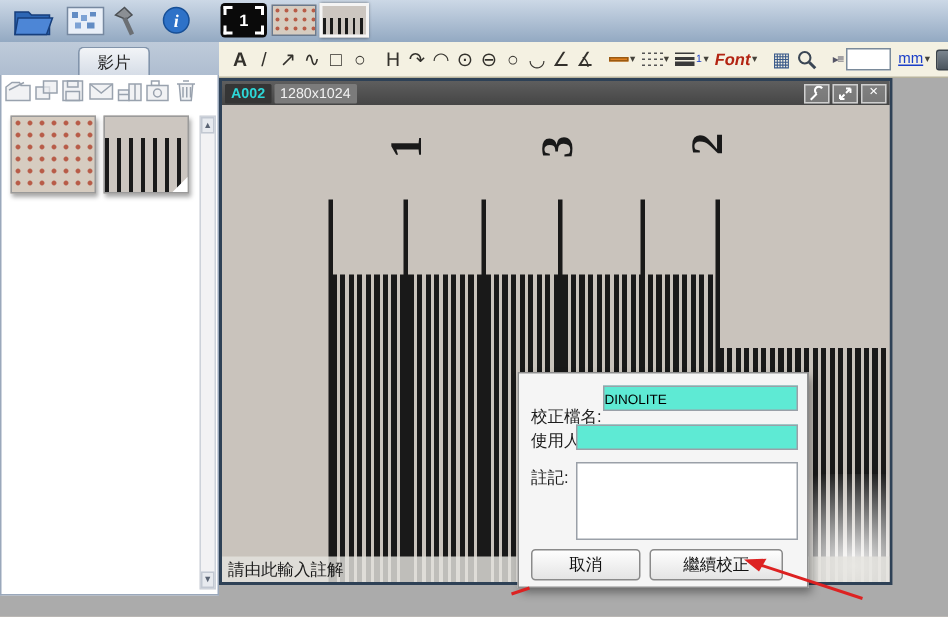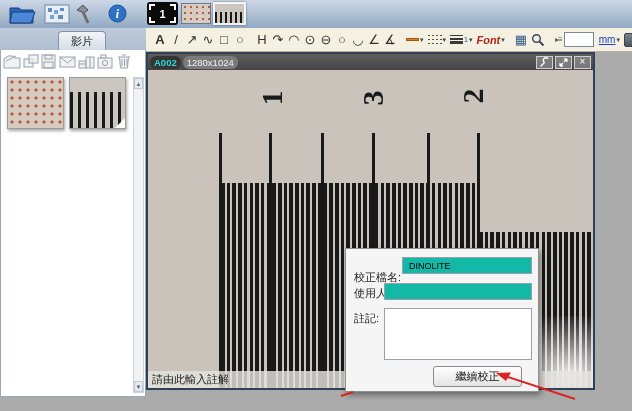--- a/index.html
+++ b/index.html
@@ -28,21 +28,21 @@
     background:#ccc6c0; box-shadow:0 0 2px rgba(0,0,0,.5);
     background-image:repeating-linear-gradient(90deg,#1a1a1a 0 2px, rgba(0,0,0,0) 2px 5px);
     background-size:100% 60%; background-position:0 100%; background-repeat:no-repeat; }
 
   
   #tabstrip { left:0; top:28px; width:146px; height:22px; background:linear-gradient(#bfcbda,#aebdd0); }
   .tab { position:absolute; top:1px; height:21px; font-size:11px; color:#222;
     display:flex; align-items:center; justify-content:center;
     border:1px solid #8294ab; border-bottom:none; border-radius:4px 4px 0 0; }
   #tab-photos { left:4px; width:52px; background:#fdfdfd; z-index:2; }
-  #tab-videos { left:58px; top:3px; width:48px; height:19px; background:linear-gradient(#f2f4f7,#d6dde7); }
+  #tab-videos { left:52px; top:3px; width:48px; height:19px; background:linear-gradient(#f2f4f7,#d6dde7); }
 
   
   #drawbar { left:146px; top:28px; width:486px; height:24px; background:#f4f1e2;
     border-bottom:1px solid #b8b49e; display:flex; align-items:center; padding-left:6px; }
   .dtool { min-width:16px; height:20px; display:flex; align-items:center; justify-content:center;
     font-size:13px; color:#33312c; cursor:default; }
   .dtool.bold { font-weight:bold; }
   .vsep { width:1px; height:15px; background:#b5b19c; margin:0 3px; }
   .caret { font-size:7px; color:#44423a; margin-left:1px; line-height:1; }
   .tbtn { height:20px; display:flex; align-items:center; padding:0 2px;justify-content:center; }
@@ -77,21 +77,21 @@
     border-style:solid; border-width:0 0 10px 10px; border-color:rgba(0,0,0,0) rgba(0,0,0,0) #fff rgba(0,0,0,0); }
   #scrollbar { position:absolute; right:1px; top:27px; bottom:3px; width:11px;
     background:#f2f2f4; border:1px solid #cdd2da; }
   .sbtn { position:absolute; left:0; width:9px; height:11px; background:#e7eaef;
     font-size:6px; color:#5a6474; display:flex; align-items:center; justify-content:center; border:1px solid #c2c8d2; }
 
   
   #imgwin { left:146px; top:52px; width:449px; height:338px; border:2px solid #2e4156; background:#c8c2bb; }
   #imghead { height:16px; background:linear-gradient(#5e5e5e,#454545);
     display:flex; align-items:center; gap:2px; padding:0 2px; }
-  .badge { font-size:9.5px; padding:0 4px; line-height:13px; border-radius:6px; }
+  .badge { font-size:9.5px; padding:0 4px; line-height:13px; border-radius:1px; }
   #badge-id { background:#353535; color:#2dd8d8; font-weight:bold; }
   .badge.gray { background:#7b7b7b; color:#f2f2f2; }
   #winctrl { margin-left:auto; display:flex; gap:2px; }
   .wbtn { width:17px; height:13px; background:rgba(160,160,160,.55); border:1px solid #cfcfcf;
     display:flex; align-items:center; justify-content:center; color:#fff; font-size:10px; line-height:1; }
 
   #photo { position:absolute; left:0; top:16px; right:0; bottom:0; background:#c9c3bc; overflow:hidden; }
   .digit { position:absolute; font-family:"Liberation Serif", serif; font-weight:600; font-size:30px;
     color:#191919; transform:rotate(-90deg); }
   .majortick { position:absolute; width:3px; top:63px; bottom:0; background:#191919; }
@@ -101,22 +101,22 @@
     background:repeating-linear-gradient(90deg,#191919 0 3.5px, rgba(0,0,0,0) 3.5px 5.7px); }
   #reflection { position:absolute; right:0; bottom:0; width:95px; height:72px;
     background:radial-gradient(ellipse at 75% 85%, rgba(255,255,255,.95), rgba(255,255,255,0) 75%); }
   #annotbar { position:absolute; left:0; right:0; bottom:0; height:17px;
     background:rgba(228,227,222,.82); font-size:11px; color:#1a1a1a; padding:1px 4px; }
 
   
   #dialog { left:345px; top:248px; width:194px; height:144px; background:#f5f5f5;
     border:1px solid #8f8f8f; box-shadow:2px 3px 6px rgba(0,0,0,.4); z-index:20; }
   .dlabel { position:absolute; font-size:11px; color:#1c1c1c; }
-  .dinput { position:absolute; height:17px; border:1px solid #9aa0a8; background:#14b8a6;
-    font-size:9px; font-family:"Liberation Sans",sans-serif; padding:0 6px; }
+  .dinput { position:absolute; height:17px; border:1px solid #9aa0a8; background:#5eead4;
+    font-size:9px; font-family:"Liberation Sans",sans-serif; padding:0 0; }
   #dnotes { position:absolute; border:1px solid #9aa0a8; background:#fff; resize:none;
     font-size:10px; font-family:"Liberation Sans",sans-serif; }
   .dbtn { position:absolute; height:21px; font-size:11px; color:#111;
     background:linear-gradient(#fefefe,#e4e4e4); border:1px solid #8a8a8a; border-radius:3px; }
 
   #arrow-svg { left:0; top:0; width:632px; height:411px; z-index:40; pointer-events:none; }
 </style>
 </head>
 <body>
 
@@ -331,20 +331,21 @@
   </div>
 </div>
 
 <div class="abs" id="dialog">
   <span class="dlabel" style="left:8px;top:21px">校正檔名:</span>
   <input class="dinput" style="left: 56px; top: 8px; width: 130px;" value="DINOLITE">
   <span class="dlabel" style="left:8px;top:37px">使用人</span>
   <input class="dinput" style="left: 38px; top: 34px; width: 148px;" value="">
   <span class="dlabel" style="left:8px;top:62px">註記:</span>
   <textarea id="dnotes" style="left: 38px; top: 59px; width: 148px; height: 52px;"></textarea>
+  <button class="dbtn" style="left:8px;top:117px;width:73px">取消</button>
   <button class="dbtn" style="left:87px;top:117px;width:89px">繼續校正</button>
 </div>
 
 <svg class="abs" id="arrow-svg" viewBox="0 0 632 411">
   <line x1="575" y1="399" x2="505" y2="376" stroke="#dd2222" stroke-width="2"></line>
   <polygon points="496,373 511,372.5 506,381" fill="#dd2222"></polygon>
   <line x1="341" y1="396" x2="353" y2="392" stroke="#dd2222" stroke-width="2"></line>
 </svg>
 
 </body></html>

